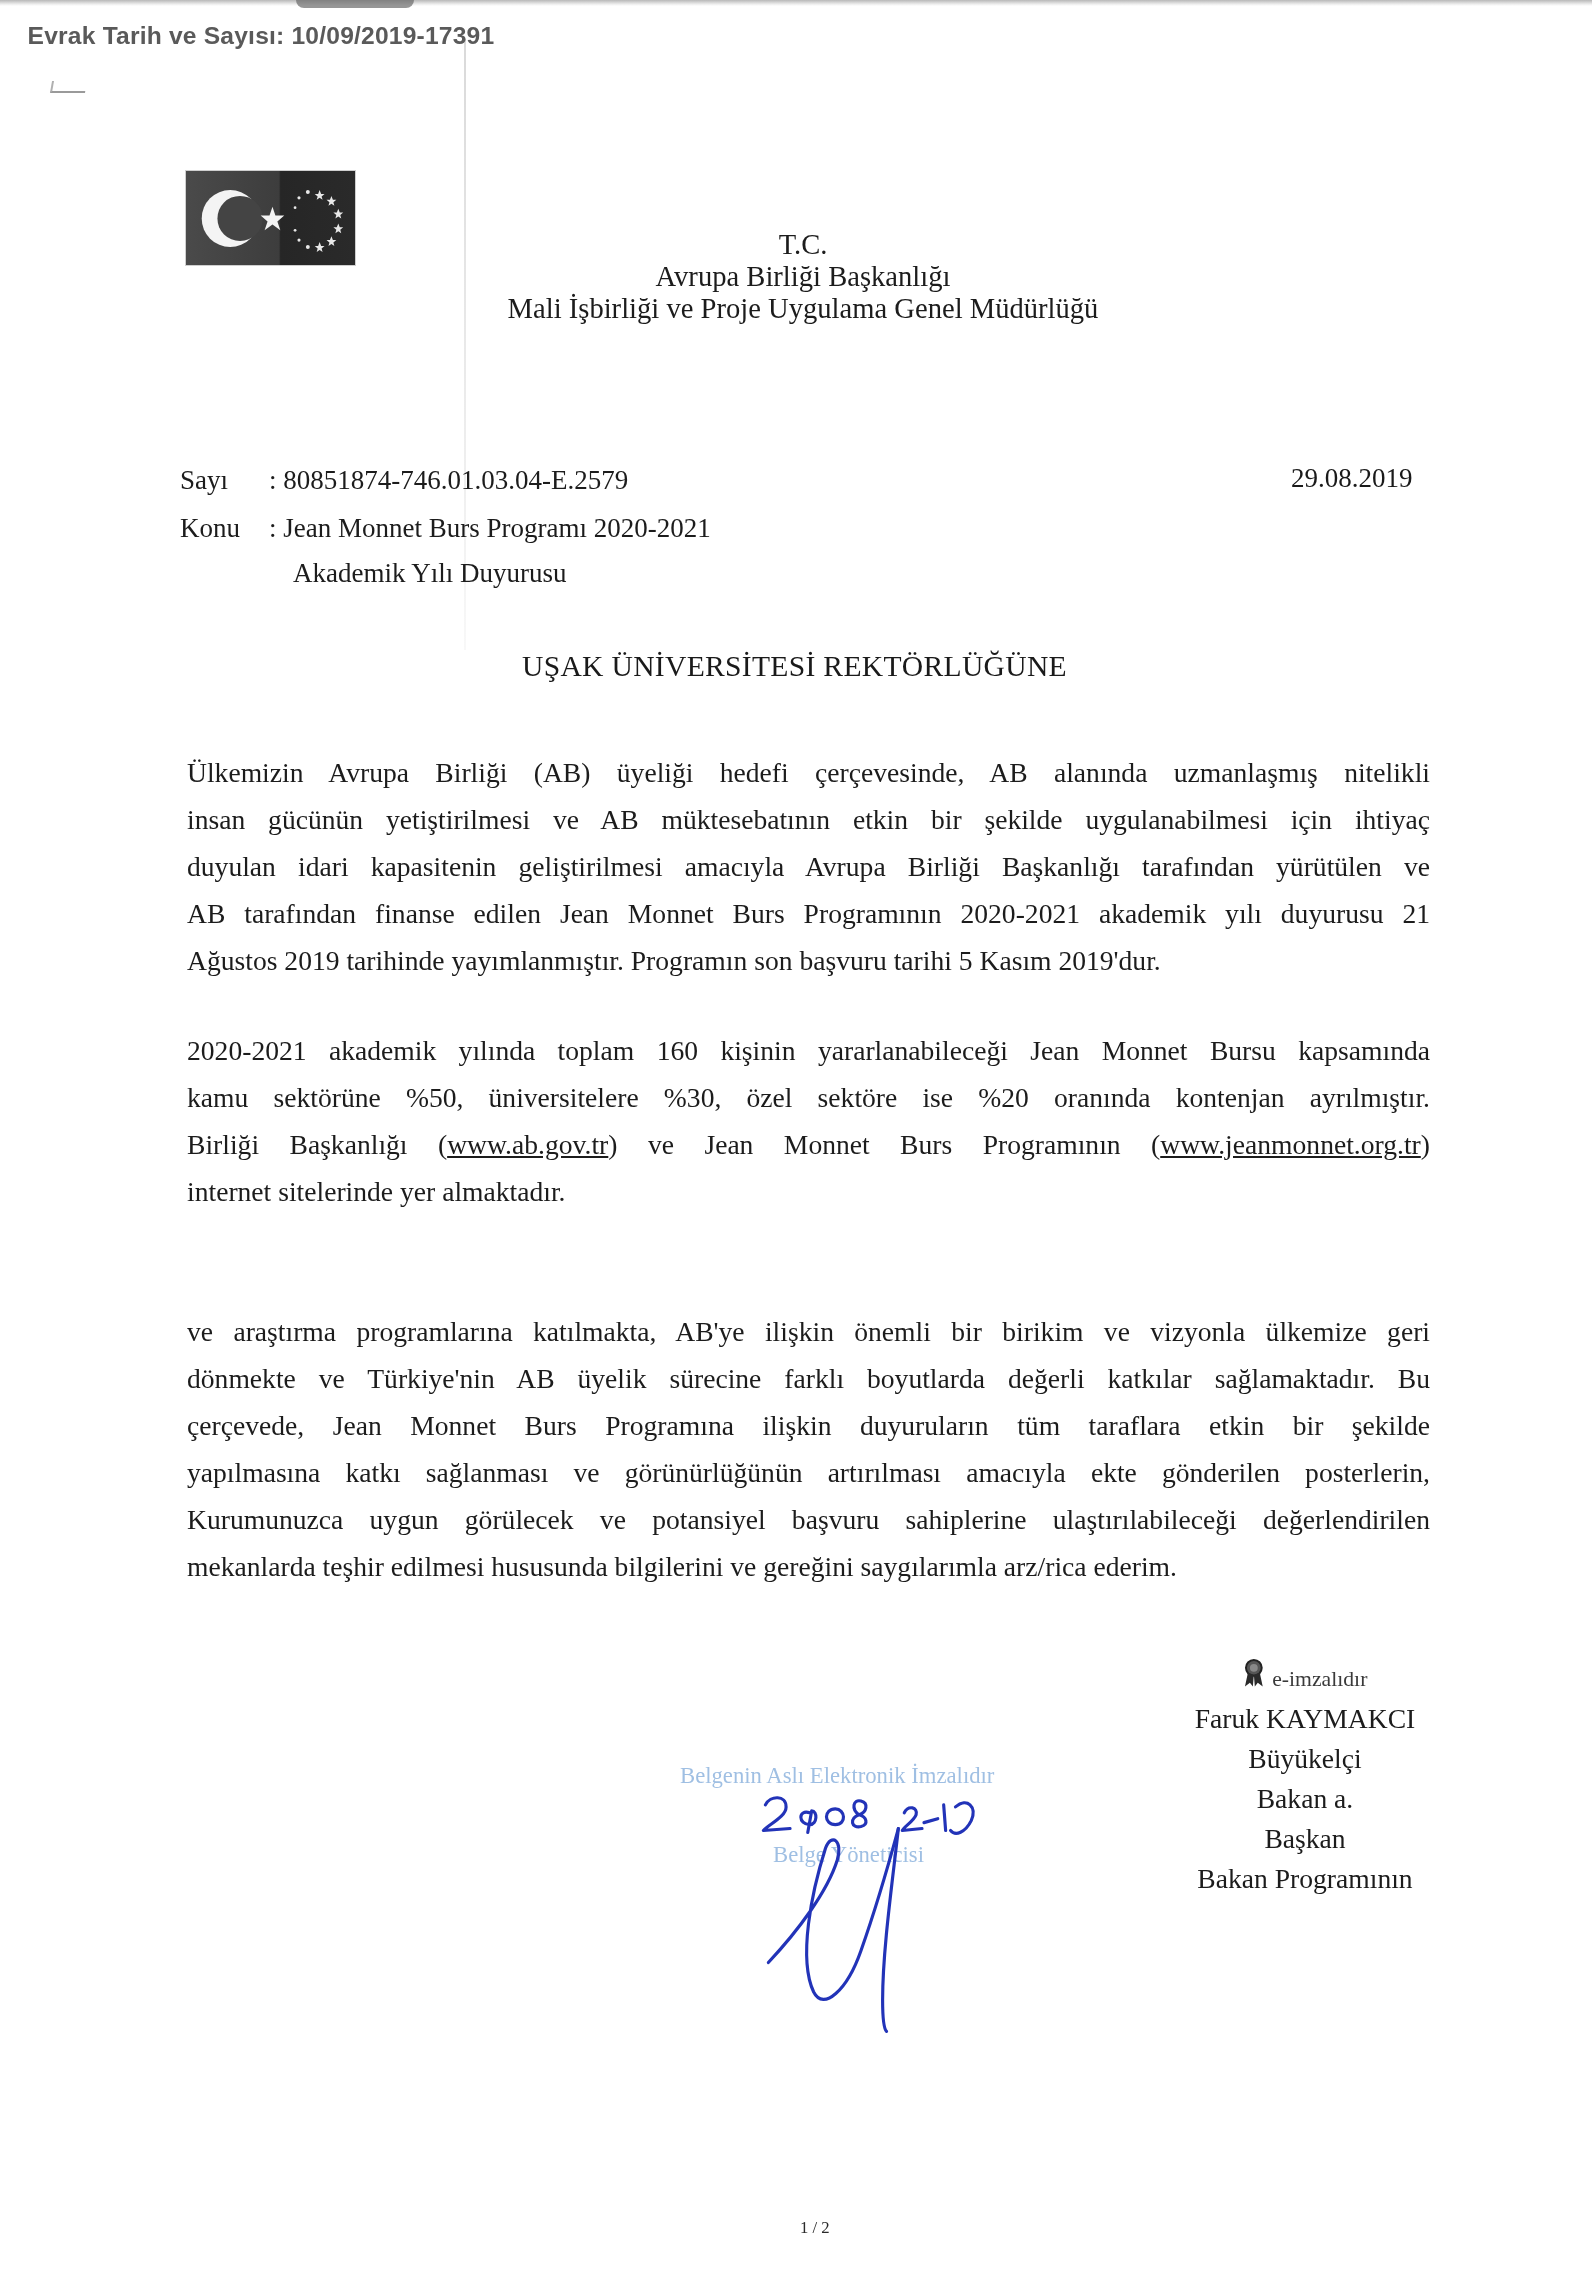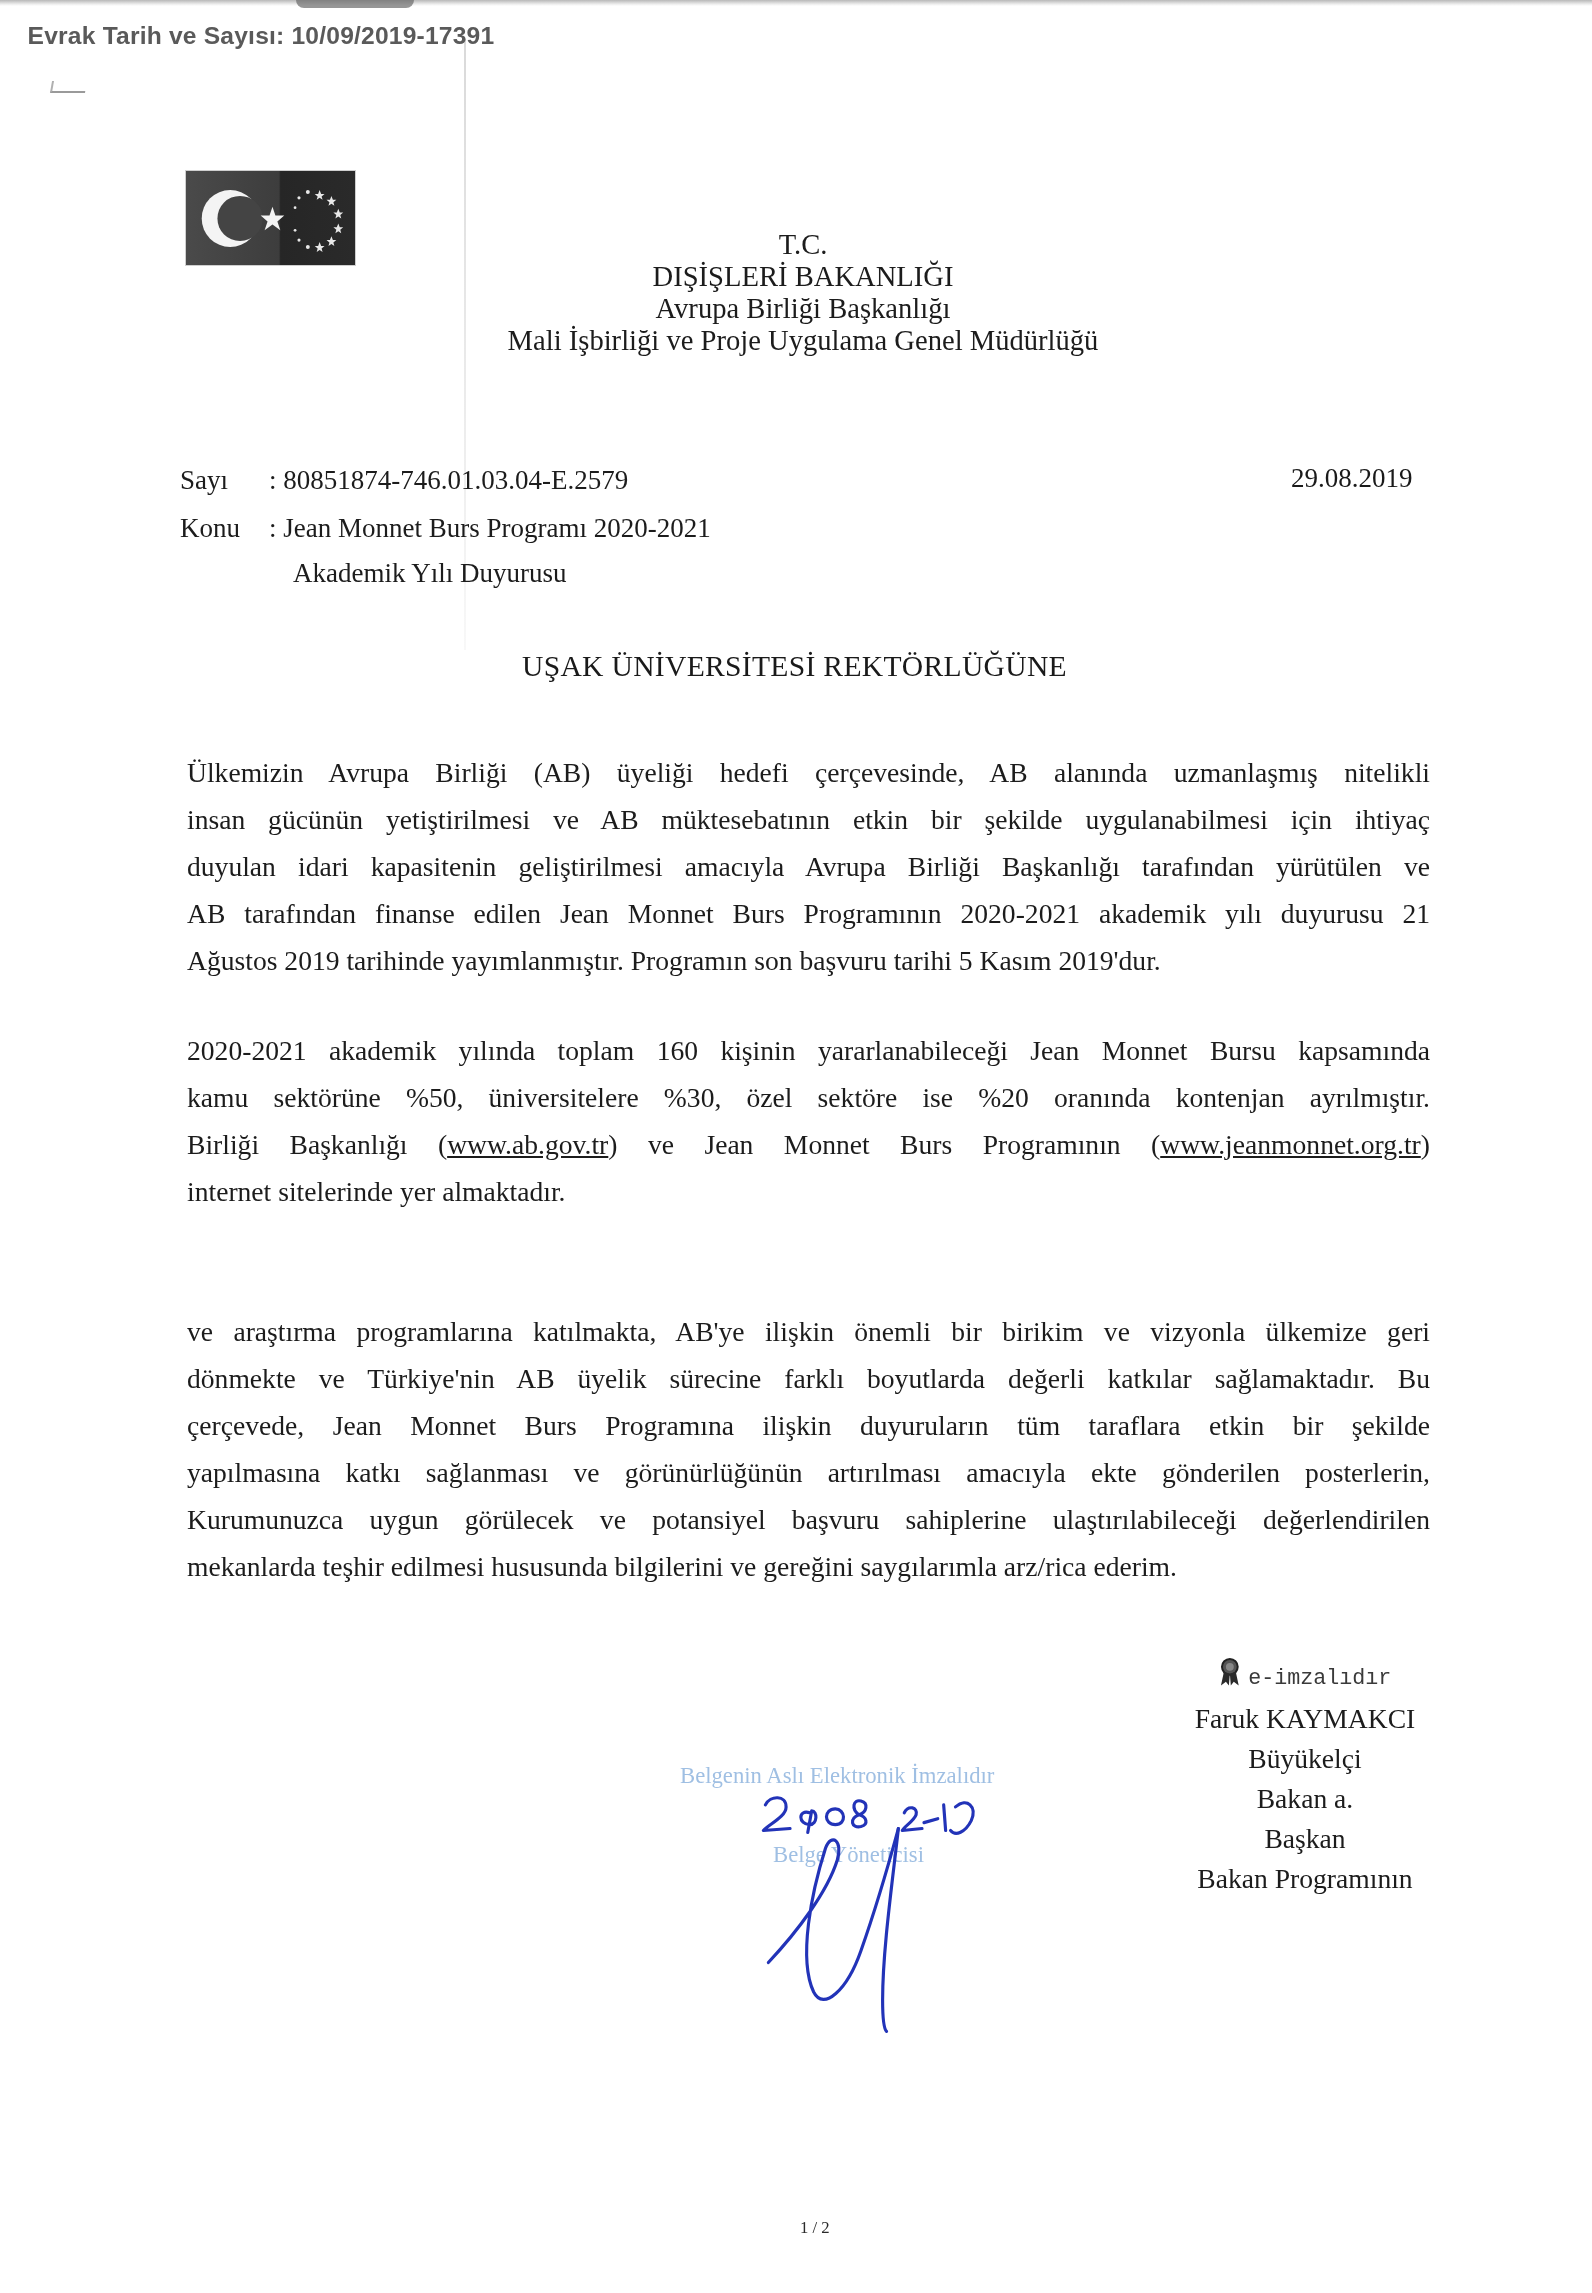--- a/index.html
+++ b/index.html
@@ -55,21 +55,21 @@
   }
   .para .ln { display: block; text-align: justify; text-align-last: justify; white-space: nowrap; height: 47px; overflow: visible; }
   .para .ln.last { text-align-last: left; }
   .para a { color: #1c1c1c; text-decoration: underline; }
   .sig-block {
     position: absolute; left: 1157px; top: 1659px; width: 296px; text-align: center;
     font-size: 27.6px; line-height: 40px; color: #1c1c1c;
   }
   .sig-block div { white-space: nowrap; }
   .eimza {
-    font-family: Liberation Mono, monospace; font-size: 21.7px; color: #3a3a3a;
+    font-family: Liberation Serif, serif; font-size: 21.7px; color: #3a3a3a;
     display: flex; align-items: center; justify-content: center; gap: 7.9px; height: 40px;
   }
   .stamp-text {
     position: absolute; font-family: Liberation Serif, serif; color: #9fbfe3;
     font-size: 22.7px; white-space: nowrap;
   }
   .handwriting { position: absolute; left: 650px; top: 1734px; }
   .page-num {
     position: absolute; left: 800px; top: 2218px; font-size: 16.7px; color: #2a2a2a;
   }
@@ -101,21 +101,20 @@
       <circle cx="111" cy="37" r="1.4"></circle>
       <circle cx="111" cy="60" r="1.4"></circle>
       <circle cx="115" cy="70" r="1.6"></circle>
       <circle cx="124" cy="77" r="2"></circle>
     </g>
   </svg>
 </div>
 
 <div class="header">
   <div class="tc">T.C.</div>
-  <div>DIŞİŞLERİ BAKANLIĞI</div>
   <div>Avrupa Birliği Başkanlığı</div>
   <div>Mali İşbirliği ve Proje Uygulama Genel Müdürlüğü</div>
 </div>
 
 <div class="meta-row" style="left:180px; top:465px;">
   <span class="meta-label">Sayı</span><span>: 80851874-746.01.03.04-E.2579</span>
 </div>
 <div class="date">29.08.2019</div>
 <div class="meta-row" style="left:180px; top:513px;">
   <span class="meta-label">Konu</span><span>: Jean Monnet Burs Programı 2020-2021</span>

